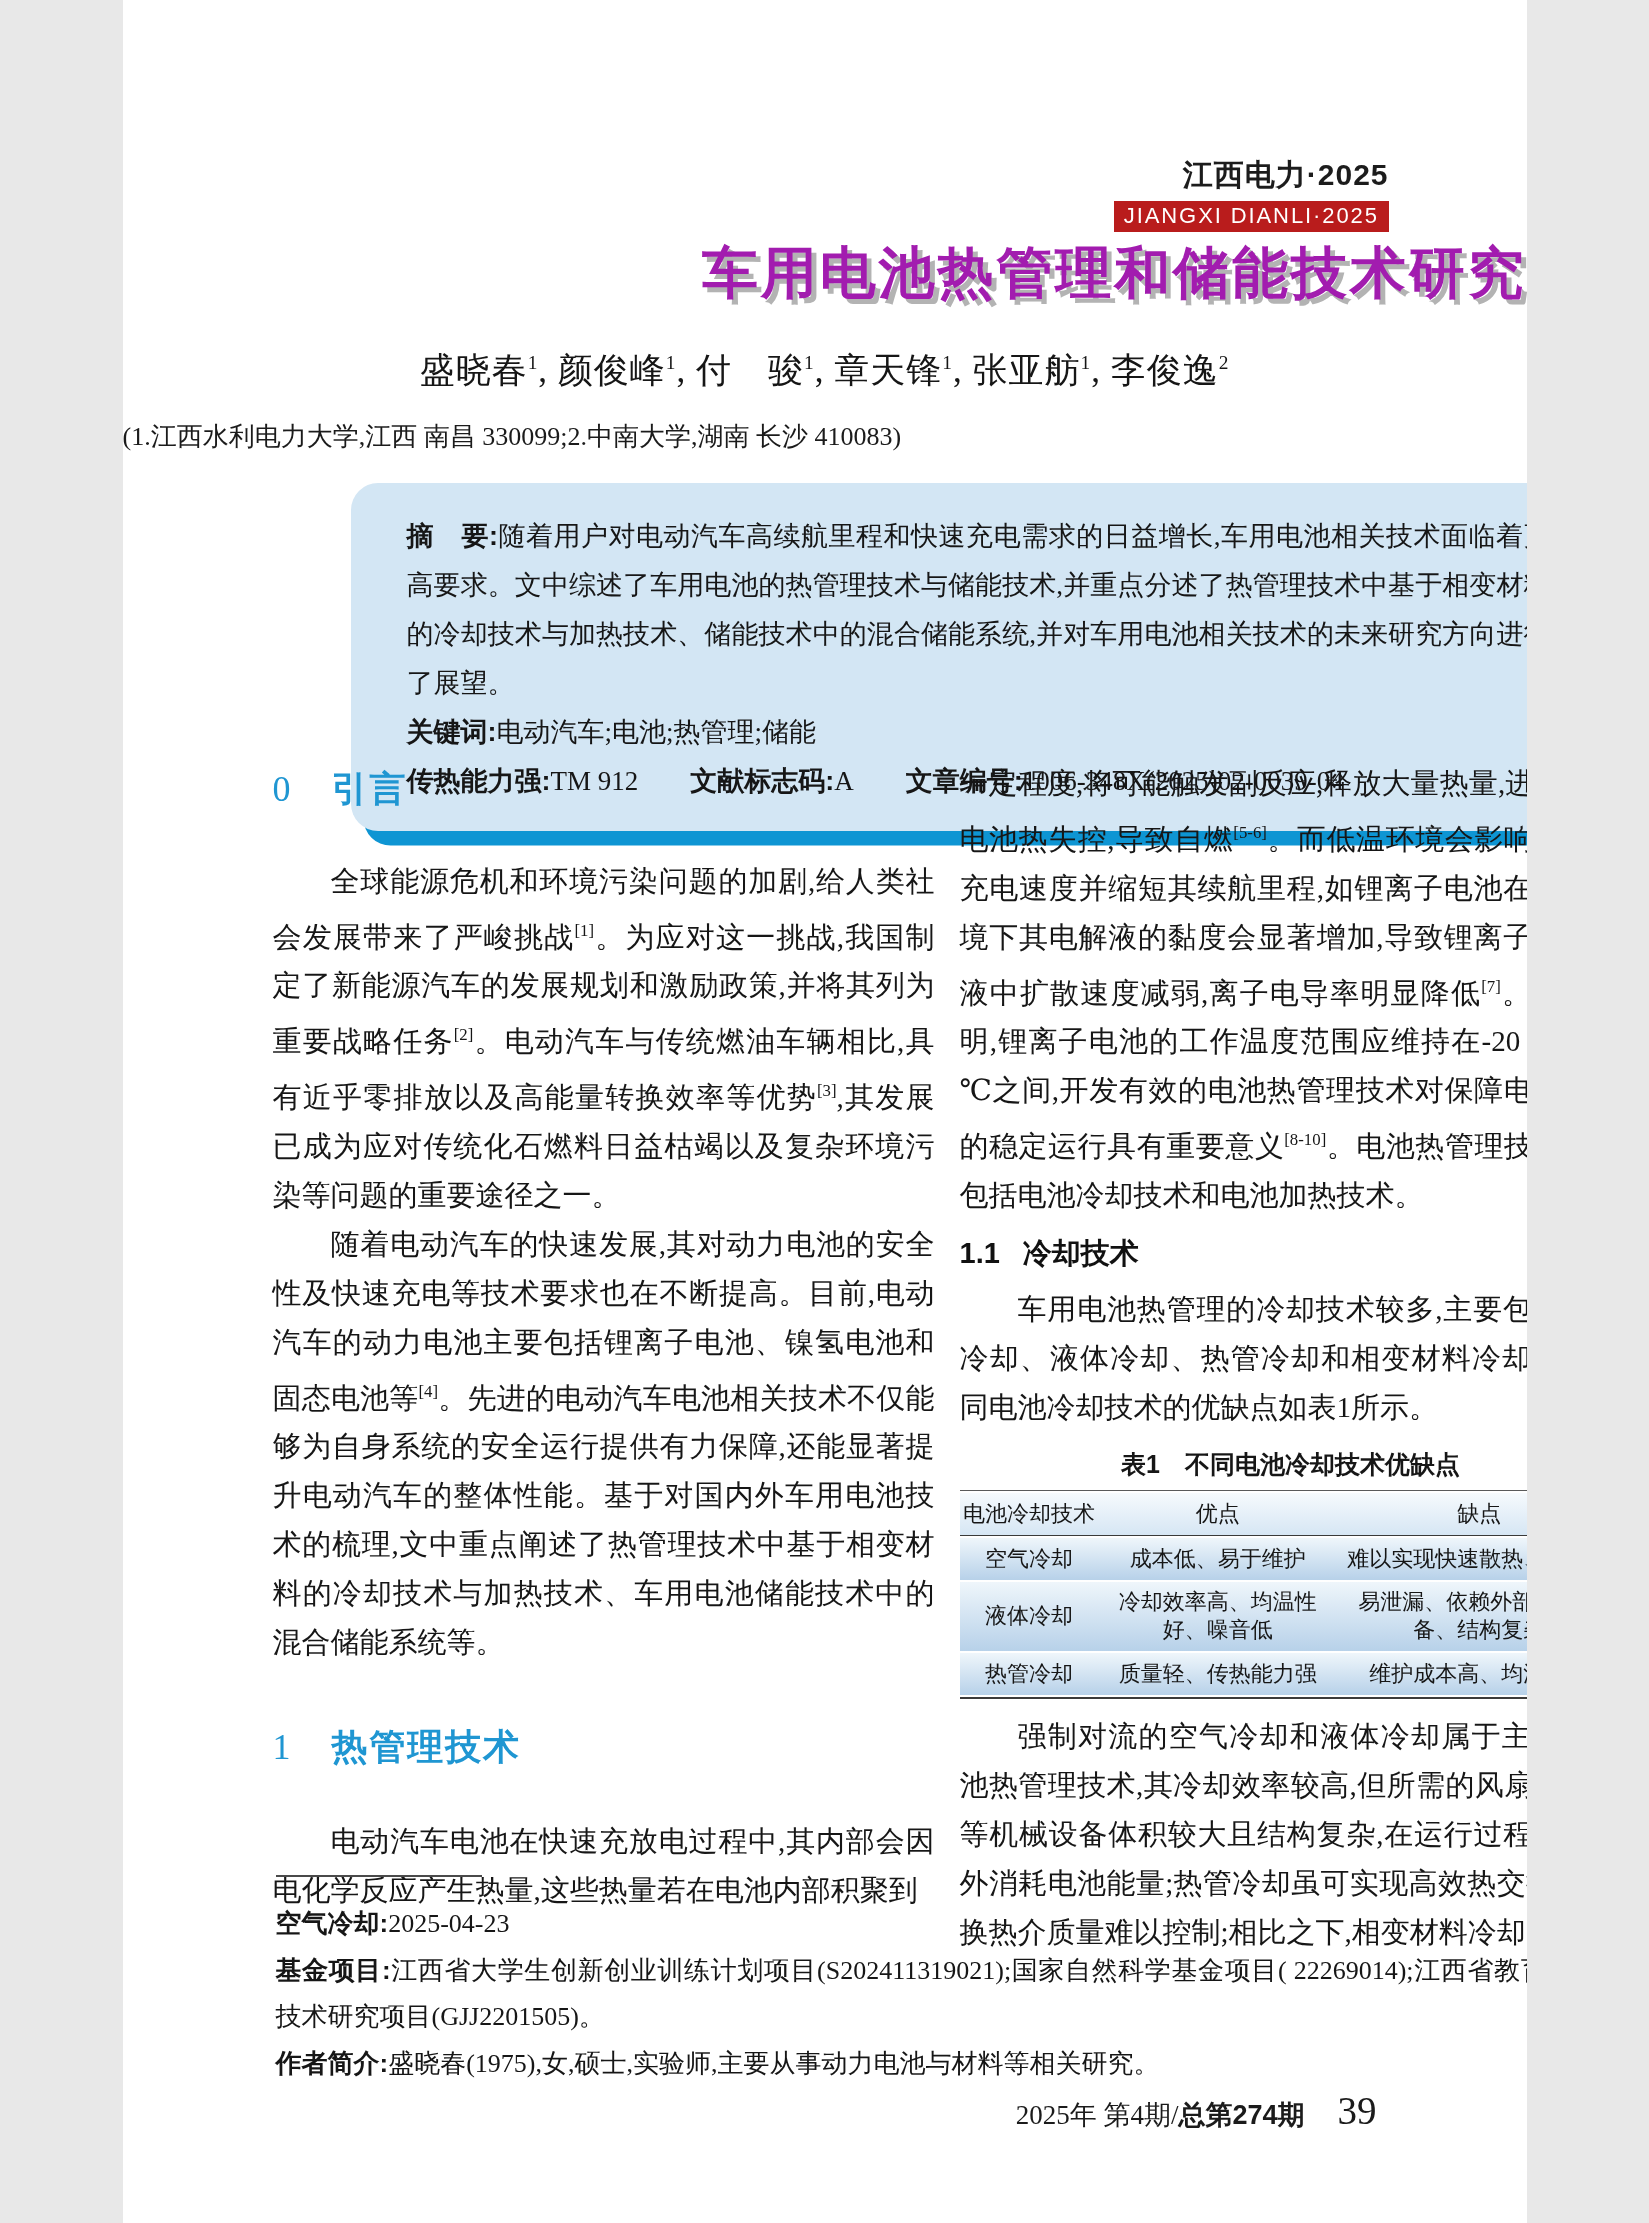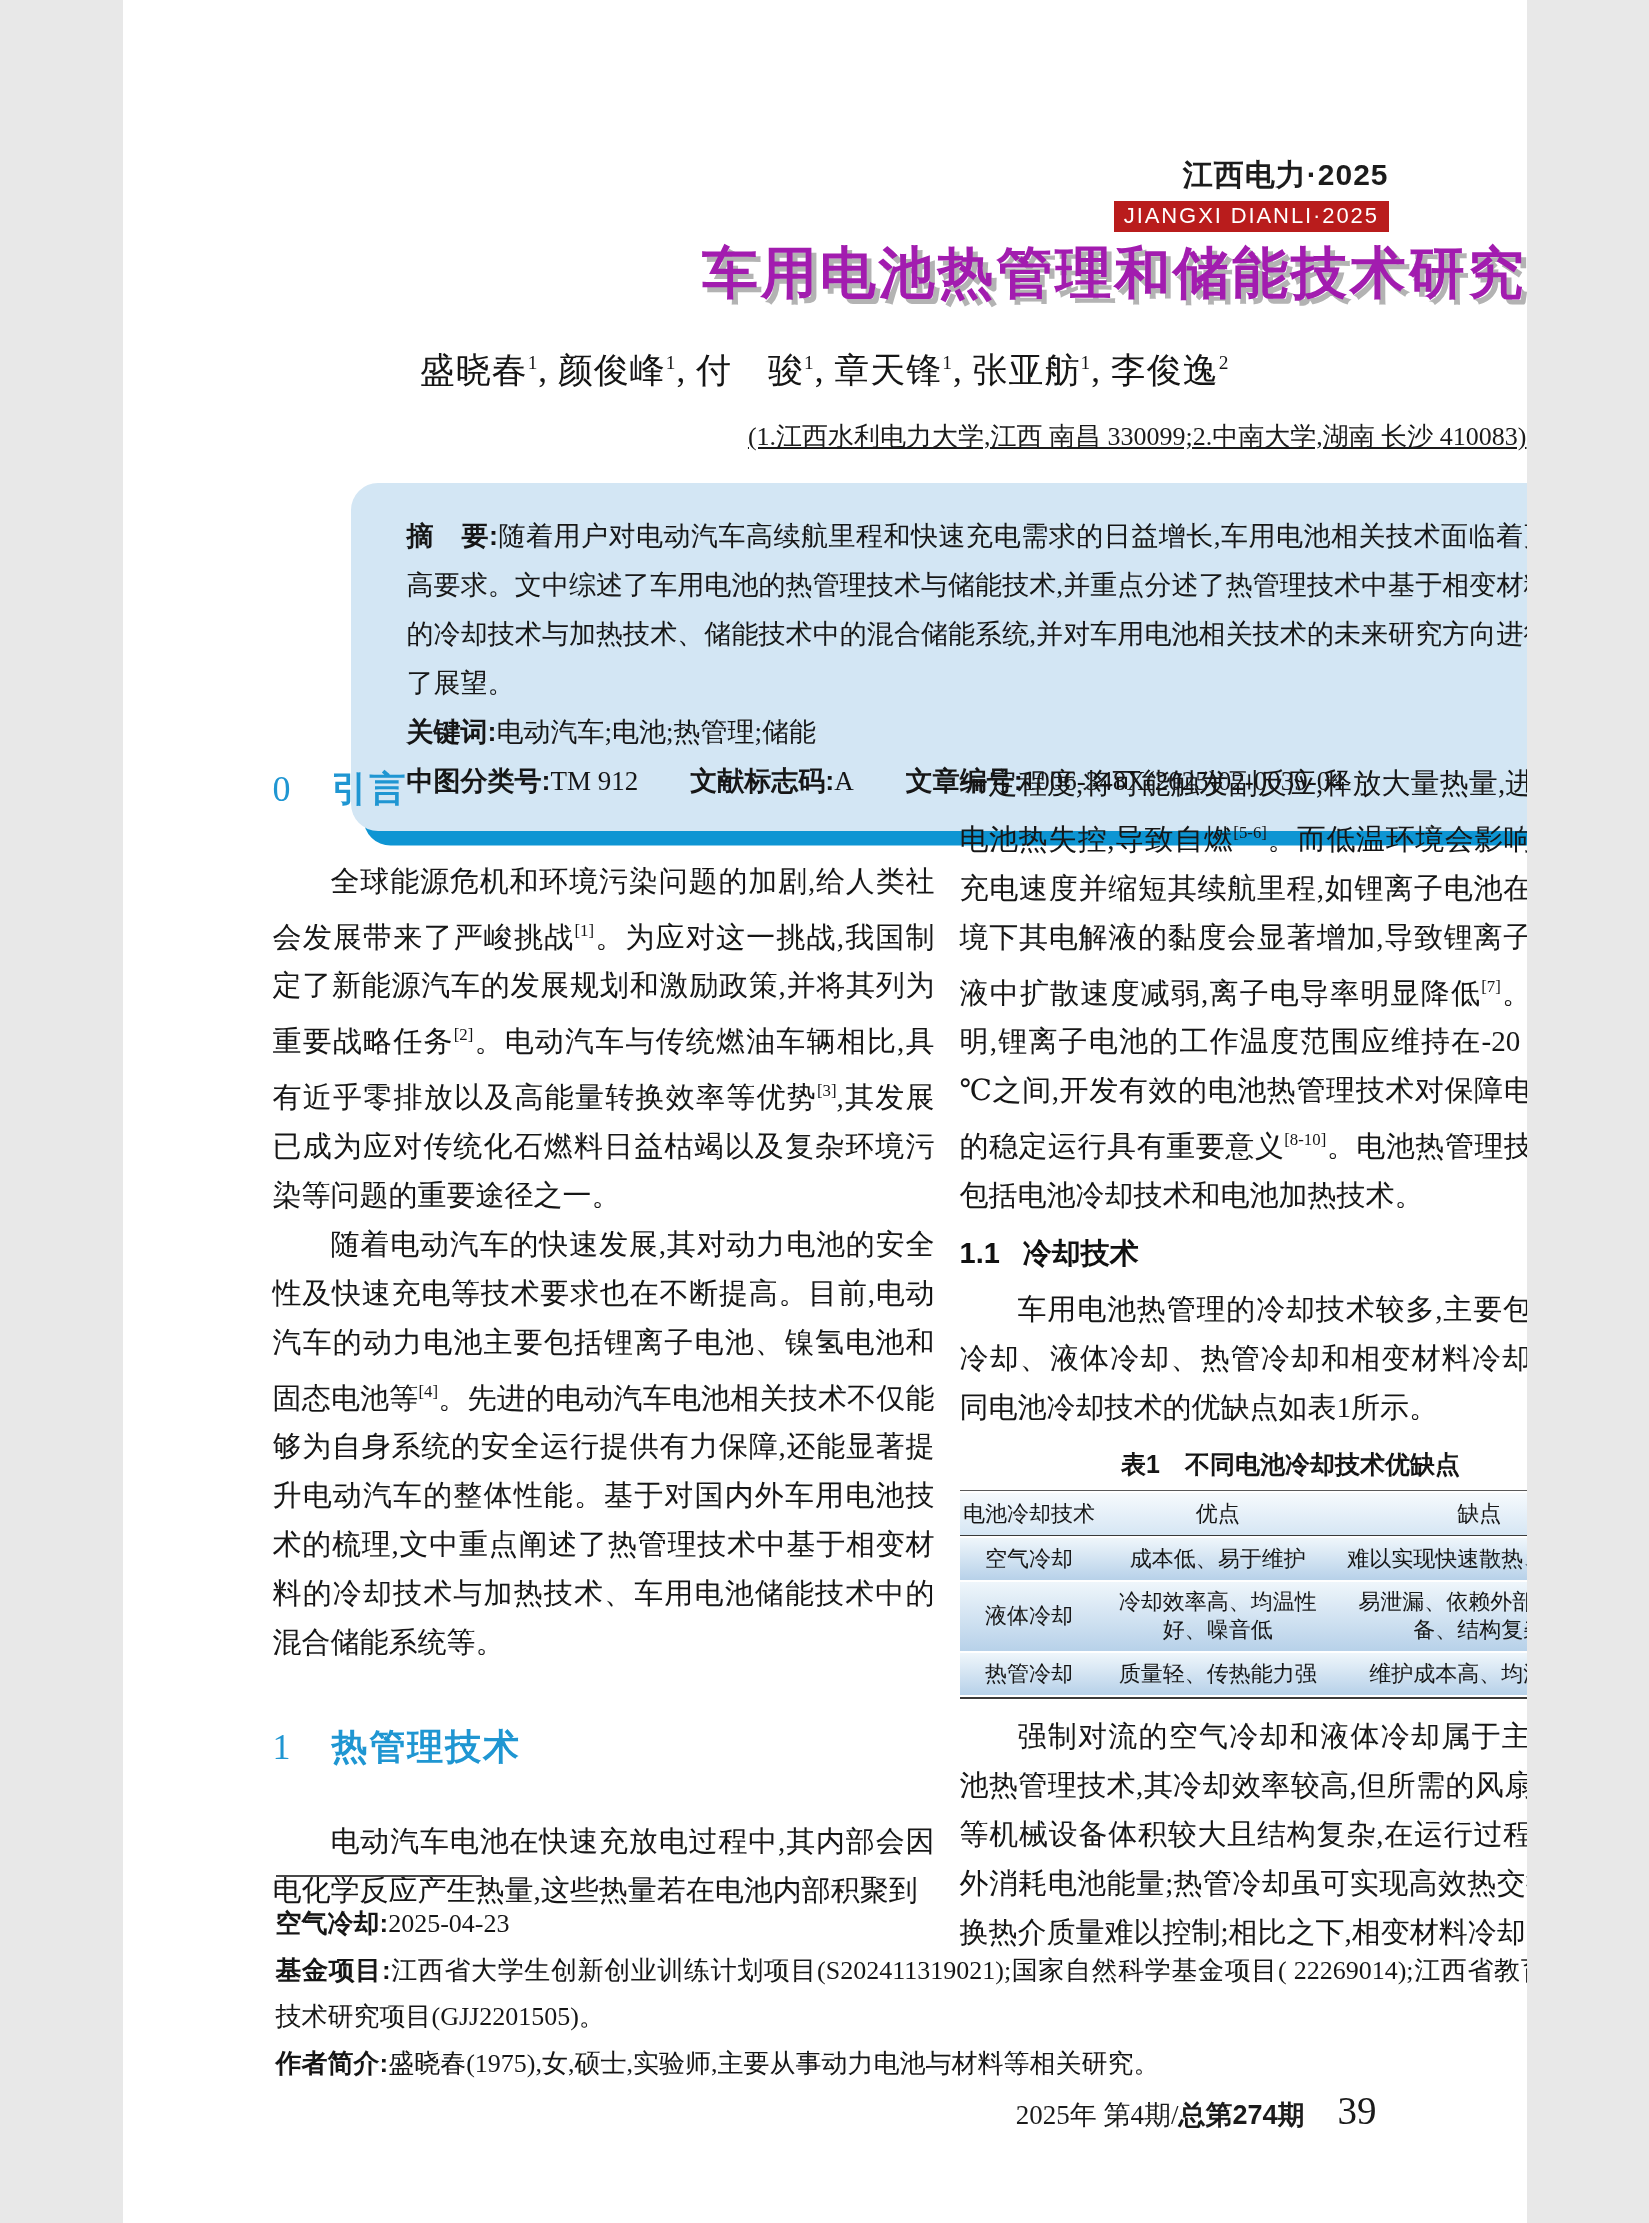--- a/index.html
+++ b/index.html
@@ -21,21 +21,21 @@
 
   
   .article-title {
     position:absolute; top:236px; left:0; width:100%; text-align:right;
     font-family:"Liberation Sans","DejaVu Sans",sans-serif; font-weight:bold;
     font-size:56px; letter-spacing:2.9px; color:#a21caf;
     text-shadow:4.9px 4.9px 0 #b3b3b3;
   }
   .authors { position:absolute; top:347px; left:0; width:100%; text-align:center; font-size:35px; letter-spacing:1px; }
   .authors sup { font-size:19.4px; vertical-align:super; }
-  .affiliation { position:absolute; top:419px; left:0; width:100%; text-align:right; font-size:26px; color:#1b1b1b;text-decoration:underline; }
+  .affiliation { position:absolute; top:419px; left:0; width:100%; text-align:left; font-size:26px; color:#1b1b1b; }
 
   
   .abstract-box {
     position:absolute; top:483px; left:228px; width:1247px; box-sizing:border-box;
     background:#d3e6f4; border-radius:27px; box-shadow:12.6px 14.6px 0 #0e95d3;
     padding:29px 47px 25px 56px;
     font-size:27px; line-height:49px; text-align:justify;
   }
   .abstract-box .lbl { font-family:"Liberation Sans","DejaVu Sans",sans-serif; font-weight:bold; }
   .abs-meta span.gap { display:inline-block; width:52px; }
@@ -106,21 +106,21 @@
   <div class="affiliation">(1.江西水利电力大学,江西 南昌  330099;2.中南大学,湖南 长沙  410083)</div>
 
   <div class="abstract-box">
     <div>
       <span class="lbl">摘　要:</span><span>随着用户对电动汽车高续航里程和快速充电需求的日益增长,车用电池相关技术面临着更高要求。文中综述了车用电池的热管理技术与储能技术,并重点分述了热管理技术中基于相变材料的冷却技术与加热技术、储能技术中的混合储能系统,并对车用电池相关技术的未来研究方向进行了展望。</span>
     </div>
     <div>
       <span class="lbl">关键词:</span><span>电动汽车;电池;热管理;储能</span>
     </div>
     <div class="abs-meta">
-      <span class="lbl">中图分类号:</span><span>TM 912</span><span class="gap"></span><span class="lbl">文献标志码:</span><span>A</span><span class="gap"></span><span class="lbl">文章编号:</span><span>1006-348X(2025)02-0039-04</span>
+      <span class="lbl">传热能力强:</span><span>TM 912</span><span class="gap"></span><span class="lbl">文献标志码:</span><span>A</span><span class="gap"></span><span class="lbl">文章编号:</span><span>1006-348X(2025)02-0039-04</span>
     </div>
   </div>
 
   <div class="columns">
 
     <div class="col">
       <div class="sec-h">
         <span class="num">0</span><span class="t">引言</span>
       </div>
       <p class="body-p">全球能源危机和环境污染问题的加剧,给人类社会发展带来了严峻挑战<sup>[1]</sup>。为应对这一挑战,我国制定了新能源汽车的发展规划和激励政策,并将其列为重要战略任务<sup>[2]</sup>。电动汽车与传统燃油车辆相比,具有近乎零排放以及高能量转换效率等优势<sup>[3]</sup>,其发展已成为应对传统化石燃料日益枯竭以及复杂环境污染等问题的重要途径之一。</p>

